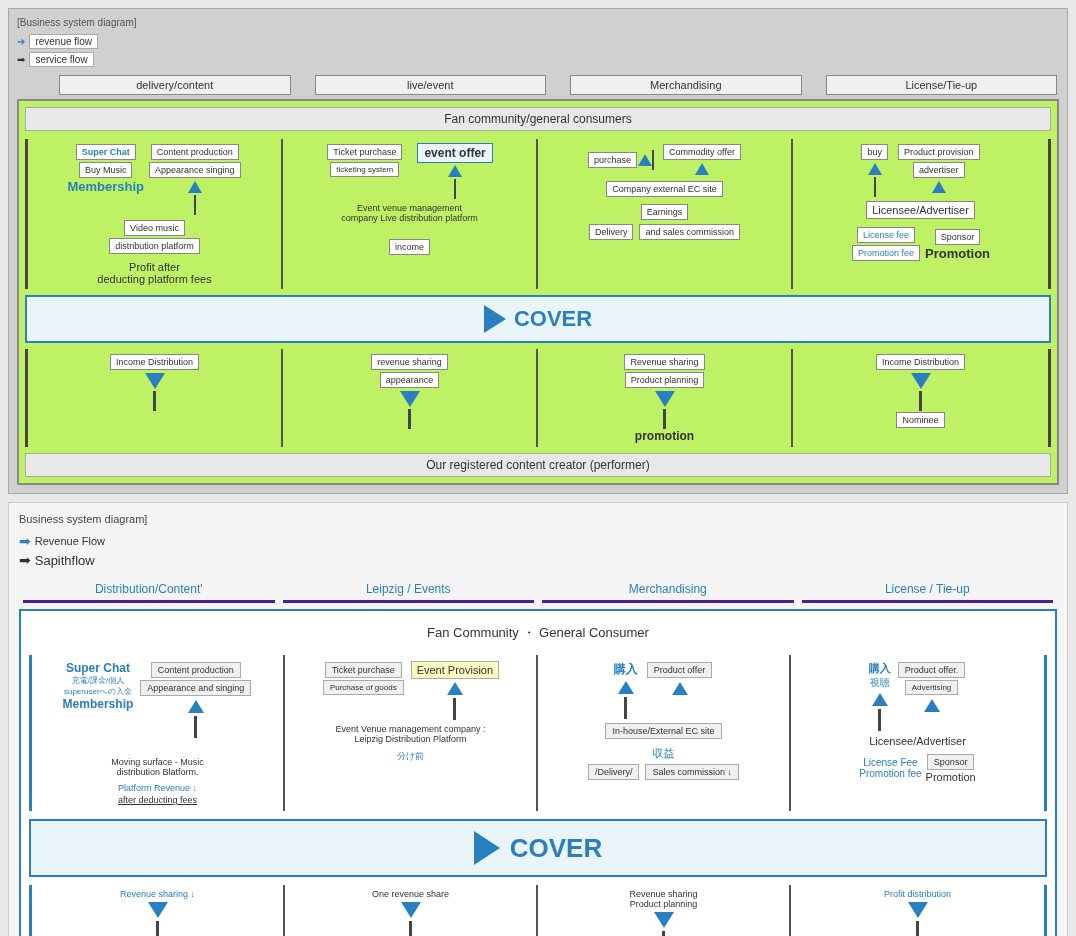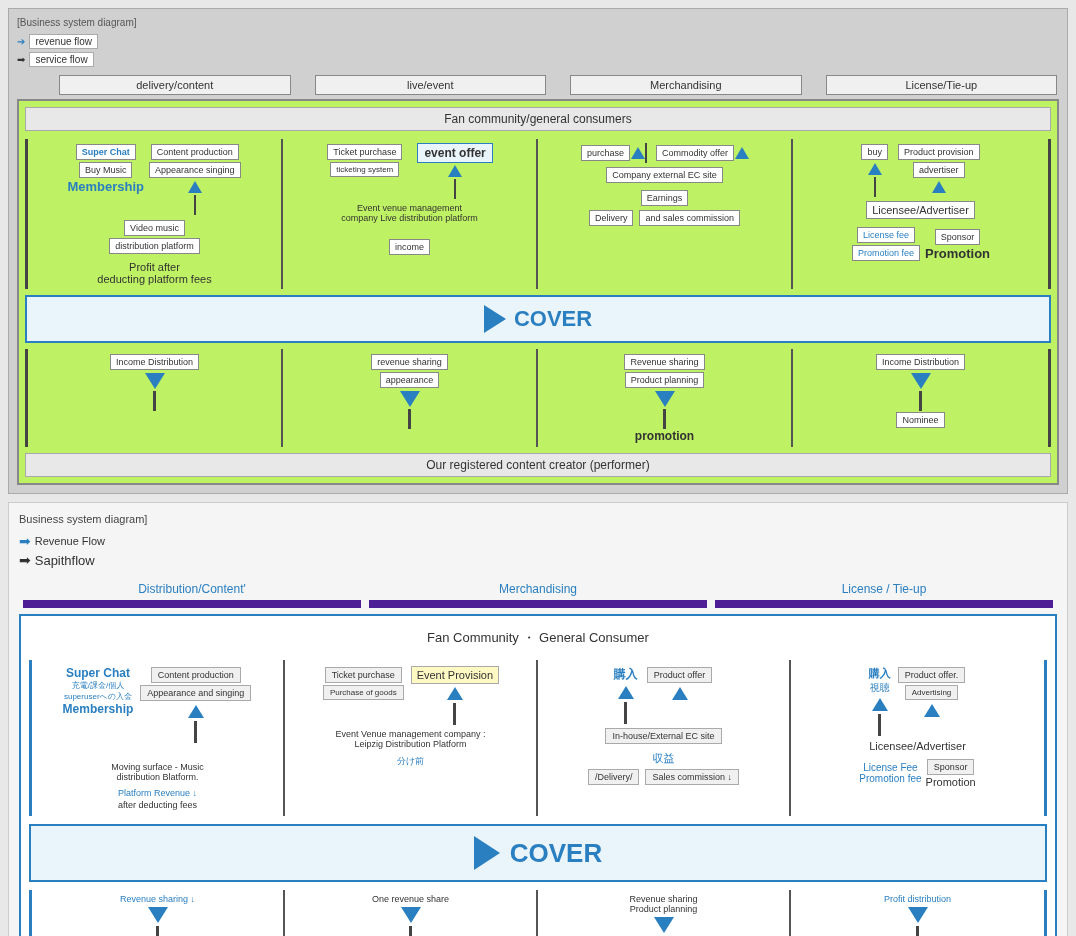--- a/index.html
+++ b/index.html
@@ -166,21 +166,21 @@
       margin-bottom: 6px;
     }
 
     .category-item2 {
       flex: 1;
       text-align: center;
       font-size: 12px;
       color: #2a7fc1;
       padding: 4px;
       margin: 0 4px;
-      border-bottom: 8px solid #4c1d95;
+      border-bottom: 3px solid #4c1d95;
     }
 
     .diagram-main2 {
       background: #fff;
       border: 2px solid #2a7fc1;
       padding: 8px;
     }
 
     .fan-bar2 {
       text-align: center;
@@ -290,21 +290,21 @@
           <div class="box-small" style="margin-top:16px;">income</div>
         </div>
 
         <div style="border-right:2px solid #555;padding:4px;display:flex;flex-direction:column;align-items:center;">
           <div style="display:flex;gap:8px;width:100%;justify-content:center;">
             <div style="display:flex;flex-direction:row;align-items:center;">
               <div class="box-small">purchase</div>
               <div style="width:0;height:0;border-left:7px solid transparent;border-right:7px solid transparent;border-bottom:12px solid #2a7fc1;margin:2px auto;"></div>
               <div style="width:2px;height:20px;background:#444;"></div>
             </div>
-            <div style="display:flex;flex-direction:row;align-items:center;">
+            <div style="display:flex;flex-direction:column;align-items:center;">
               <div class="box-small">Commodity offer</div>
               <div style="width:0;height:0;border-left:7px solid transparent;border-right:7px solid transparent;border-bottom:12px solid #2a7fc1;margin:2px auto;"></div>
             </div>
           </div>
           <div class="box-small" style="margin-top:4px;">Company external EC site</div>
           <div class="box-small" style="margin-top:6px;">Earnings</div>
           <div style="display:flex;gap:4px;margin-top:2px;">
             <div class="box-small">Delivery</div>
             <div class="box-small">and sales commission</div>
           </div>
@@ -383,20 +383,21 @@
         <span style="font-size:11px;">Revenue Flow</span>
       </div>
       <div class="legend-item">
         <span style="color:#333;font-size:14px;">➡</span>
         <span style="font-size:13px;">Sapithflow</span>
       </div>
     </div>
 
     <div class="category-bar2">
       <div class="category-item2">Distribution/Content'</div>
+      <div class="category-item2">Leipzig / Events</div>
       <div class="category-item2">Merchandising</div>
       <div class="category-item2">License / Tie-up</div>
     </div>
 
     <div class="diagram-main2">
 
       <div class="fan-bar2">Fan Community ・ General Consumer</div>
 
       <div style="display:grid;grid-template-columns:1fr 1fr 1fr 1fr;border-left:3px solid #2a7fc1;border-right:3px solid #2a7fc1;">
 
@@ -413,21 +414,21 @@
               <div class="box-small2">Appearance and singing</div>
               <div style="width:0;height:0;border-left:8px solid transparent;border-right:8px solid transparent;border-bottom:13px solid #2a7fc1;margin:3px auto;"></div>
               <div style="width:3px;height:22px;background:#444;margin:0 auto;"></div>
             </div>
           </div>
           <div style="font-size:9px;text-align:center;margin-top:19px;">
             <div>Moving surface - Music</div>
             <div>distribution Blatform.</div>
           </div>
           <div style="font-size:9px;color:#2a7fc1;margin-top:6px;text-align:center;">Platform Revenue ↓</div>
-          <div style="font-size:9px;margin-top:2px;text-align:center;">after deducting fees</div>
+          <div style="font-size:9px;margin-top:2px;text-align:center;text-decoration:underline;">after deducting fees</div>
         </div>
 
         <div style="border-right:2px solid #555;padding:6px;display:flex;flex-direction:column;align-items:center;">
           <div style="display:flex;gap:6px;width:100%;justify-content:center;align-items:flex-start;">
             <div style="display:flex;flex-direction:column;align-items:center;">
               <div class="box-small2">Ticket purchase</div>
               <div class="box-small2" style="font-size:8px;">Purchase of goods</div>
             </div>
             <div style="display:flex;flex-direction:column;align-items:center;">
               <div style="font-size:11px;border:1px solid #aaa;padding:2px 5px;background:#fef9c3;">Event Provision</div>

